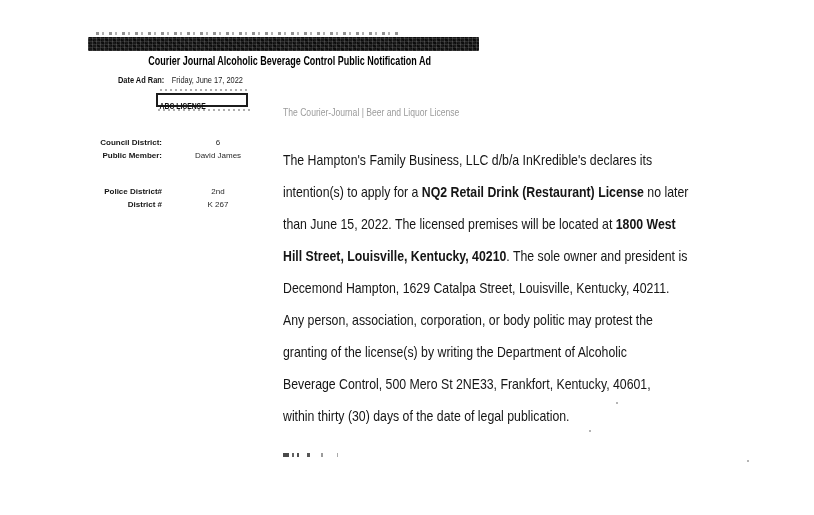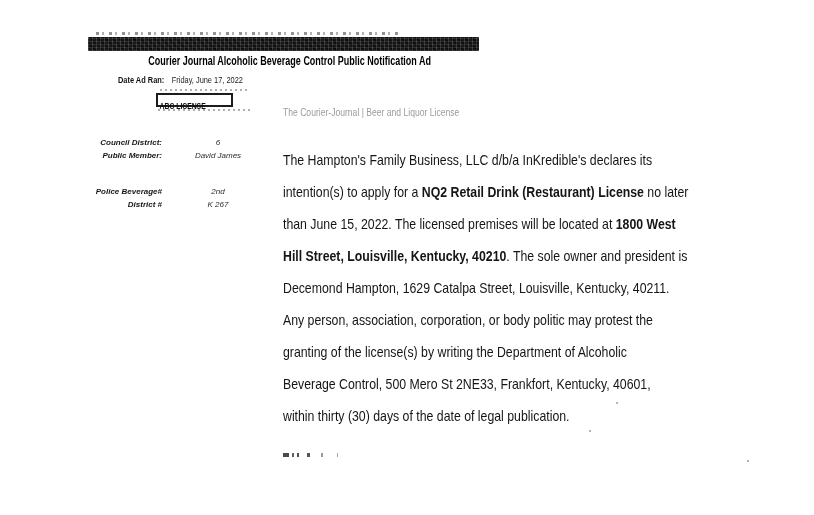--- a/index.html
+++ b/index.html
@@ -45,30 +45,30 @@
   .dvalue { margin-left: 7px; color: #222; }
 
   .box-noise {
     position: absolute; height: 2px;
     background: repeating-linear-gradient(90deg, #8c8c8c 0 2px, transparent 2px 5px);
     opacity: 0.7;
   }
   .bn-a { left: 160px; top: 89px; width: 88px; }
   .bn-b { left: 158px; top: 109px; width: 92px; }
   .abcbox {
-    position: absolute; left: 156px; top: 93px; width: 77px; height: 14px;
+    position: absolute; left: 156px; top: 93px; width: 92px; height: 14px;
     border: 2px solid #1c1c1c; box-sizing: border-box;
     background: #fff;
   }
   .abctext {
     font-size: 8.5px; font-weight: bold; color: #101010;
     line-height: 10px; padding-left: 2px; white-space: nowrap;
   }
 
-  .infogroup { position: absolute; left: 70px; font-style: italic; }
+  .infogroup { position: absolute; left: 70px; }
   .g1 { top: 136px; }
   .g2 { top: 185px; }
   .irow { display: flex; height: 13px; align-items: center; }
   .ilabel {
     width: 92px; text-align: right;
     font-size: 8px; font-weight: bold; color: #161616; white-space: nowrap;
   }
   .ivalue {
     width: 96px; margin-left: 8px; text-align: center;
     font-size: 8px; color: #2a2a2a; white-space: nowrap;
@@ -128,21 +128,21 @@
       <span class="ivalue">6</span>
     </div>
     <div class="irow">
       <span class="ilabel">Public Member:</span>
       <span class="ivalue">David James</span>
     </div>
   </div>
 
   <div class="infogroup g2">
     <div class="irow">
-      <span class="ilabel">Police Beverage#</span>
+      <span class="ilabel">Police District#</span>
       <span class="ivalue">2nd</span>
     </div>
     <div class="irow">
       <span class="ilabel">District #</span>
       <span class="ivalue">K 267</span>
     </div>
   </div>
 
   <div class="source-line sx78">The Courier-Journal | Beer and Liquor License</div>
 

